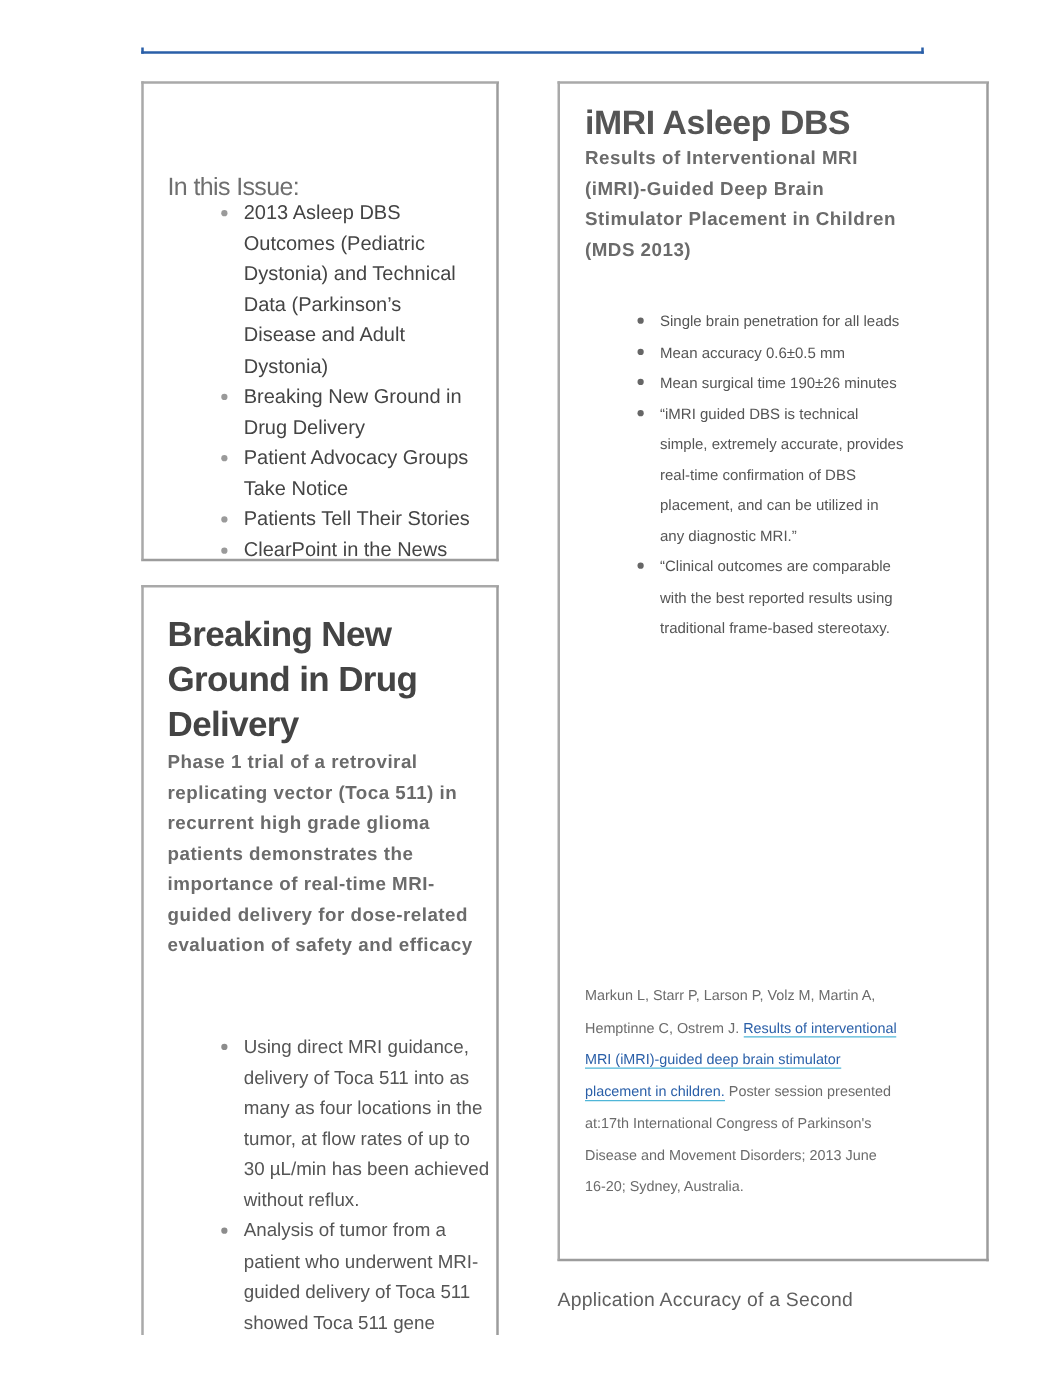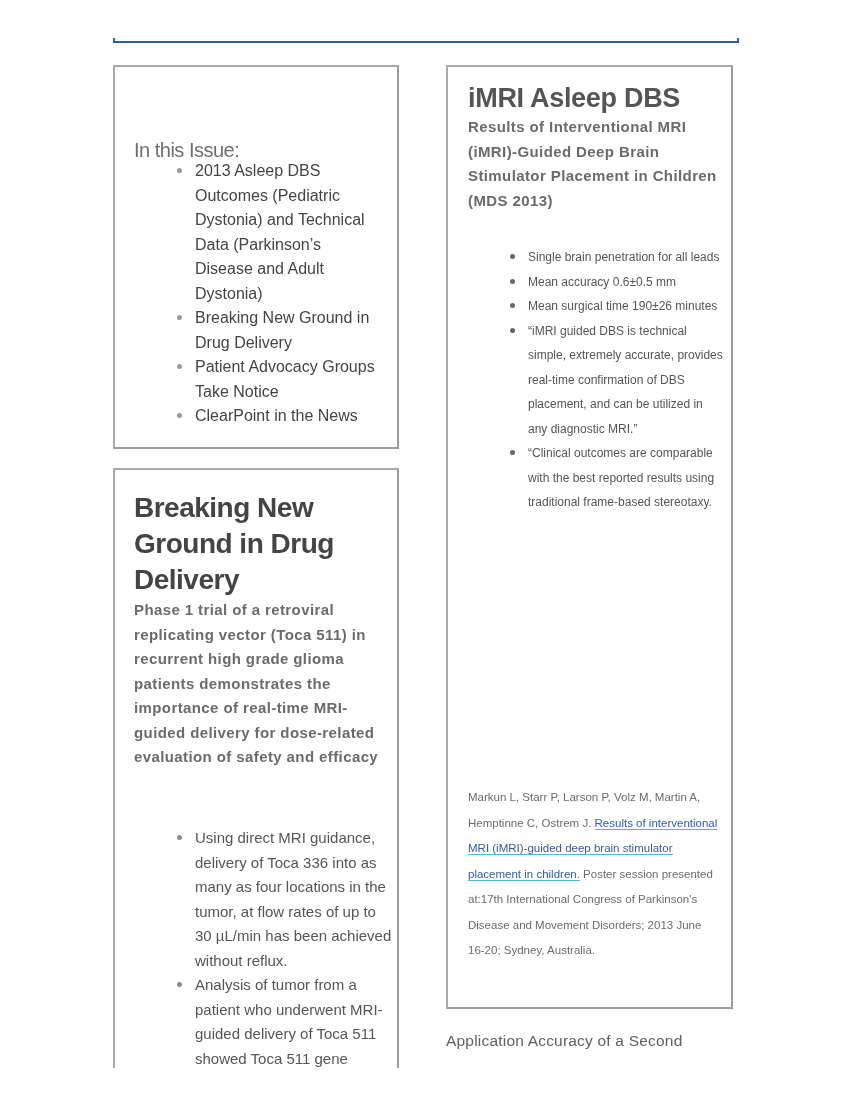--- a/index.html
+++ b/index.html
@@ -13,21 +13,21 @@
       border-bottom: 2px solid #2a5fa8; box-sizing: border-box;
     }
     .box {
       position: absolute; box-sizing: border-box;
       border: 2px solid #a9a9a9;
       border-right-color: #9c9c9c; border-bottom-color: #9c9c9c;
       background: #fff;
     }
     #issue-box { left: 113px; top: 65px; width: 286px; height: 384px; }
     #drug-box { left: 113px; top: 468px; width: 286px; height: 600px; border-bottom: none; }
-    #imri-box { left: 446px; top: 65px; width: 287px; height: 944px; }
+    #imri-box { left: 446px; top: 65px; width: 345px; height: 944px; }
 
     .issue-title {
       position: absolute; left: 19px; top: 28px;
       font-size: 20px; color: #6f6f6f; letter-spacing: -0.5px; margin-top: 44px;
     }
     ul.bullets { list-style: none; margin: 16px; padding: 0; position: absolute; }
     ul.bullets li { position: relative; padding-left: 18px; }
     ul.bullets li::before {
       content: ""; position: absolute; left: 0; top: 9px;
       width: 5px; height: 5px; border-radius: 50%; background: #8c8c8c;
@@ -70,29 +70,30 @@
 <body>
 
 <div class="top-rule"></div>
 
 <div class="box" id="issue-box">
   <div class="issue-title">In this Issue:</div>
   <ul class="bullets" id="issue-list">
     <li>2013 Asleep DBS Outcomes (Pediatric Dystonia) and Technical Data (Parkinson’s Disease and Adult Dystonia)</li>
     <li>Breaking New Ground in Drug Delivery</li>
     <li>Patient Advocacy Groups Take Notice</li>
+    <li>Patients Tell Their Stories</li>
     <li>ClearPoint in the News</li>
   </ul>
 </div>
 
 <div class="box" id="drug-box">
   <div class="big-title">Breaking New Ground in Drug Delivery</div>
   <div class="subtitle" id="drug-sub">Phase 1 trial of a retroviral replicating vector (Toca 511) in recurrent high grade glioma patients demonstrates the importance of real-time MRI-guided delivery for dose-related evaluation of safety and efficacy</div>
   <ul class="bullets" id="drug-list">
-    <li>Using direct MRI guidance, delivery of Toca 336 into as many as four locations in the tumor, at flow rates of up to 30 µL/min has been achieved without reflux.</li>
+    <li>Using direct MRI guidance, delivery of Toca 511 into as many as four locations in the tumor, at flow rates of up to 30 µL/min has been achieved without reflux.</li>
     <li>Analysis of tumor from a patient who underwent MRI-guided delivery of Toca 511 showed Toca 511 gene</li>
   </ul>
 </div>
 
 <div class="box" id="imri-box">
   <div id="imri-title">iMRI Asleep DBS</div>
   <div class="subtitle" id="imri-sub">Results of Interventional MRI (iMRI)-Guided Deep Brain Stimulator Placement in Children (MDS 2013)</div>
   <ul class="bullets" id="imri-list">
     <li>Single  brain penetration for all leads</li>
     <li>Mean accuracy 0.6±0.5 mm</li>

